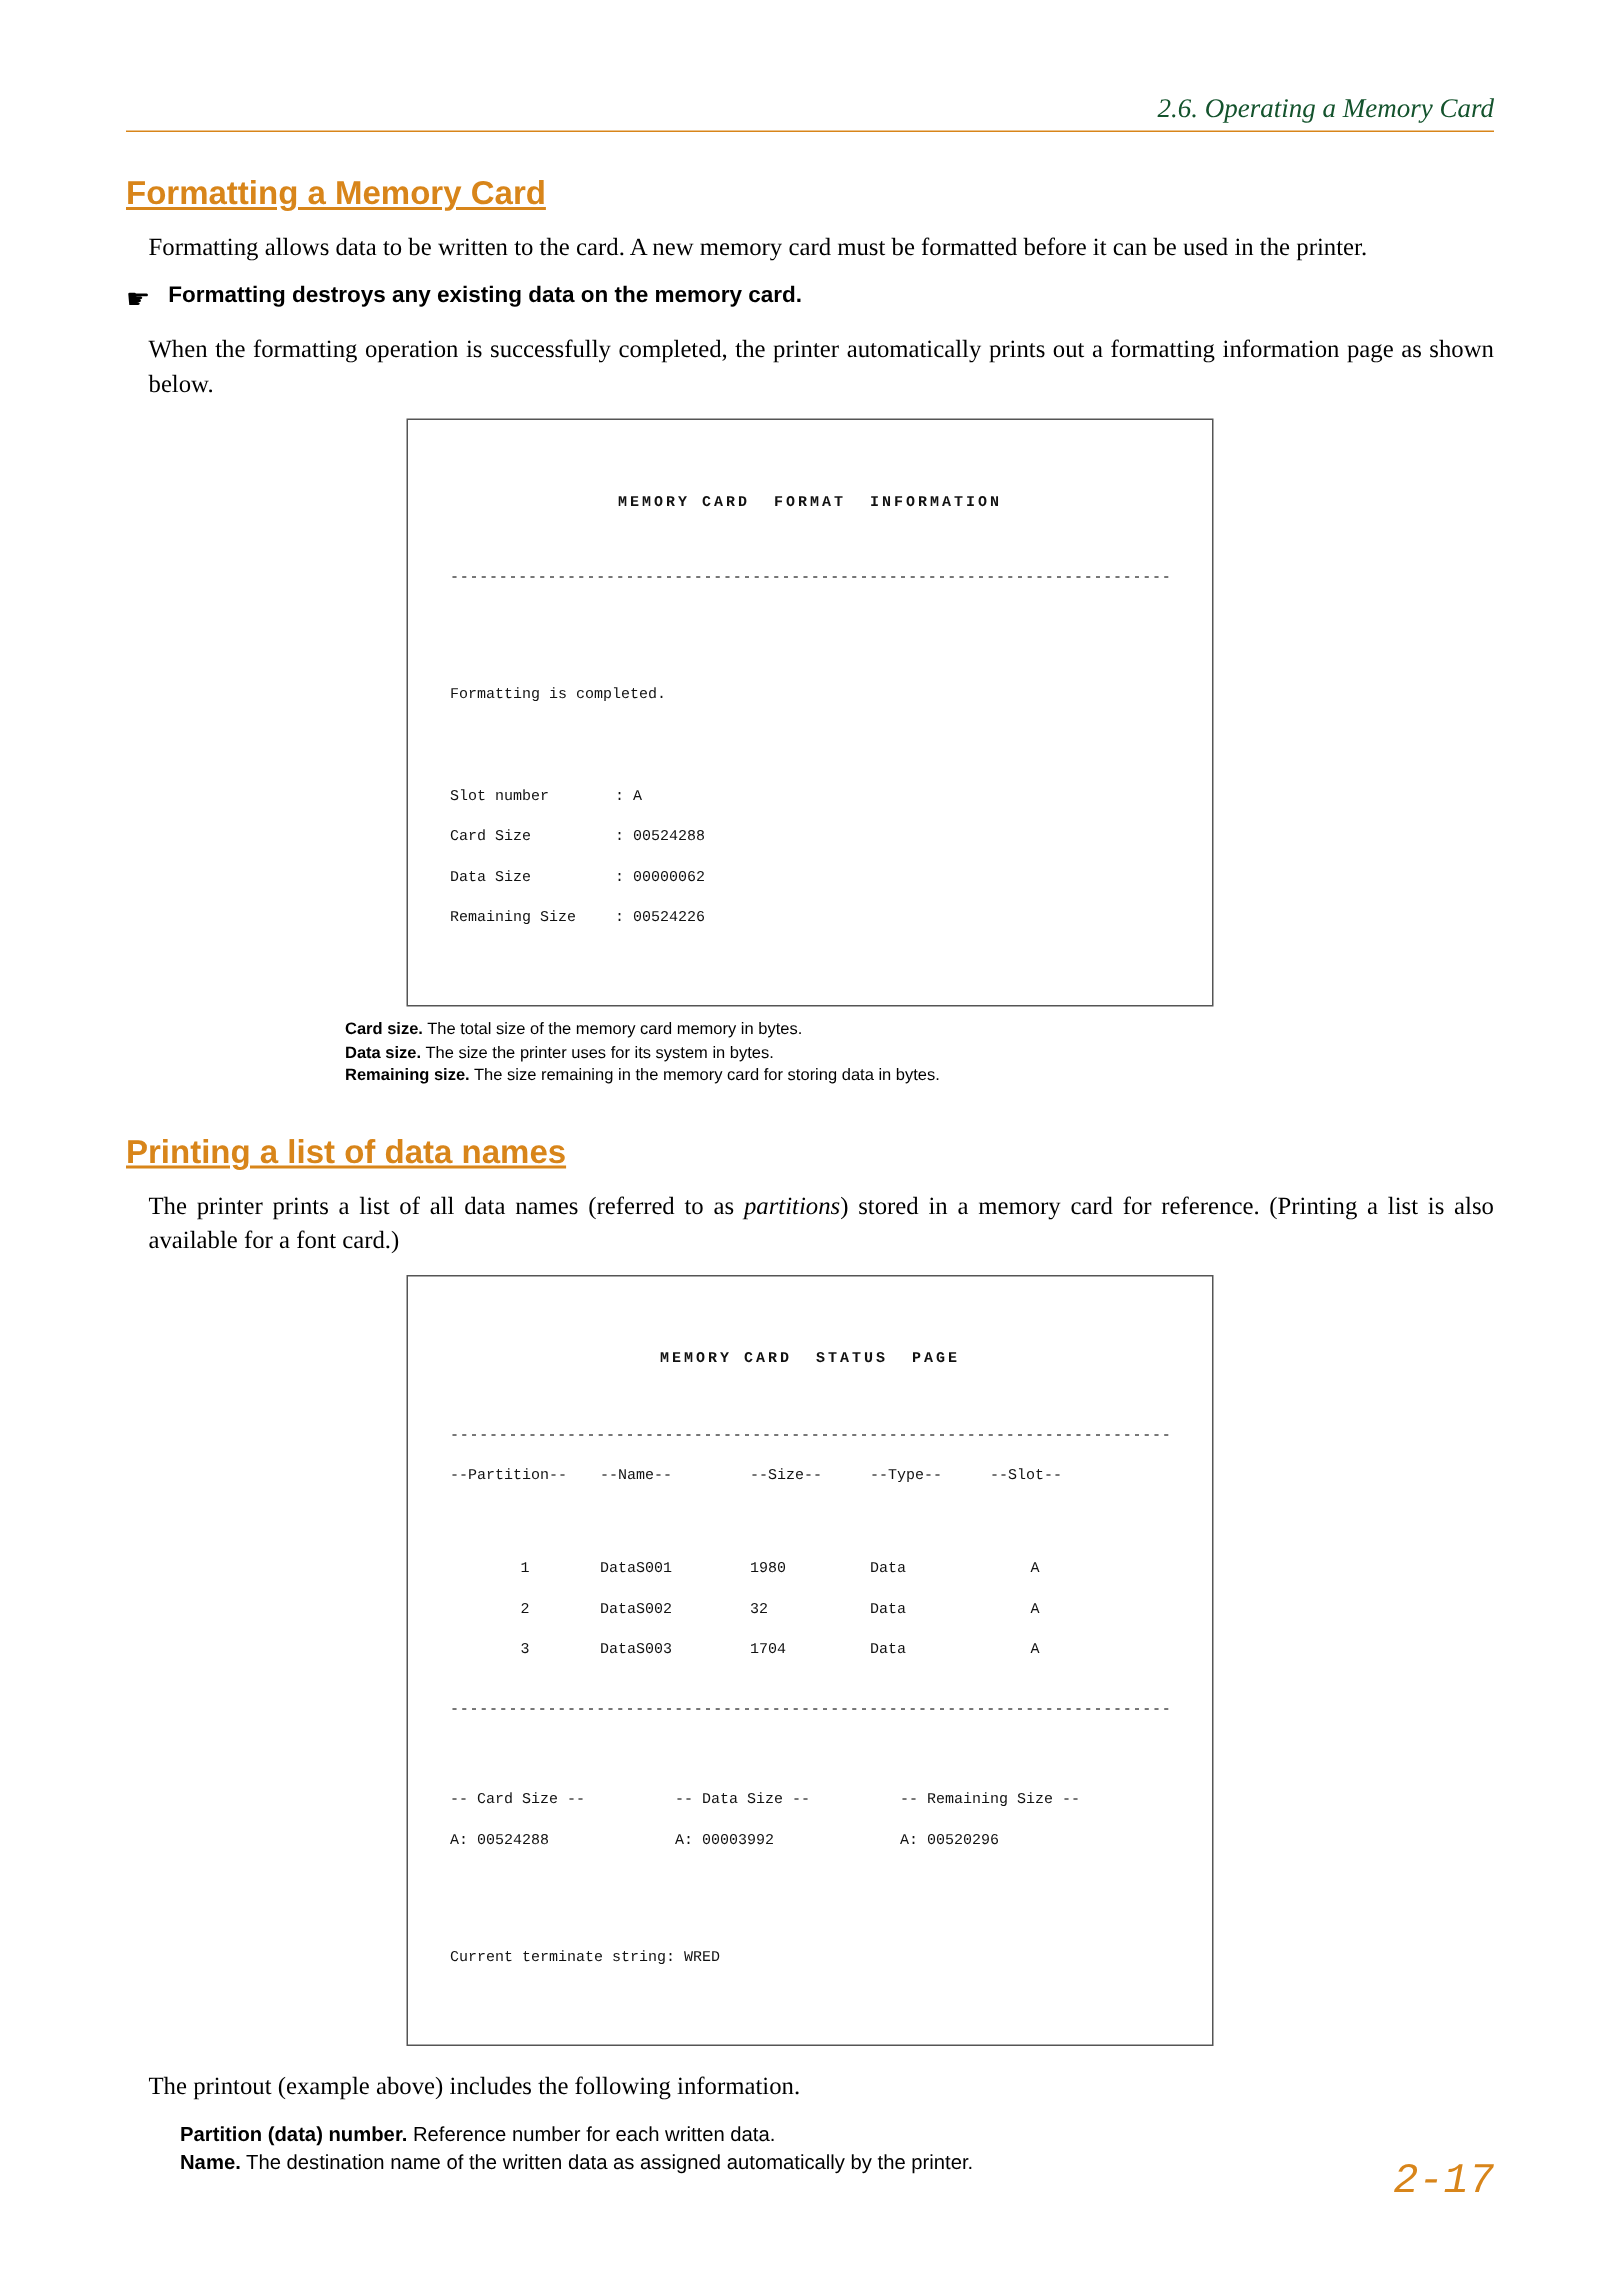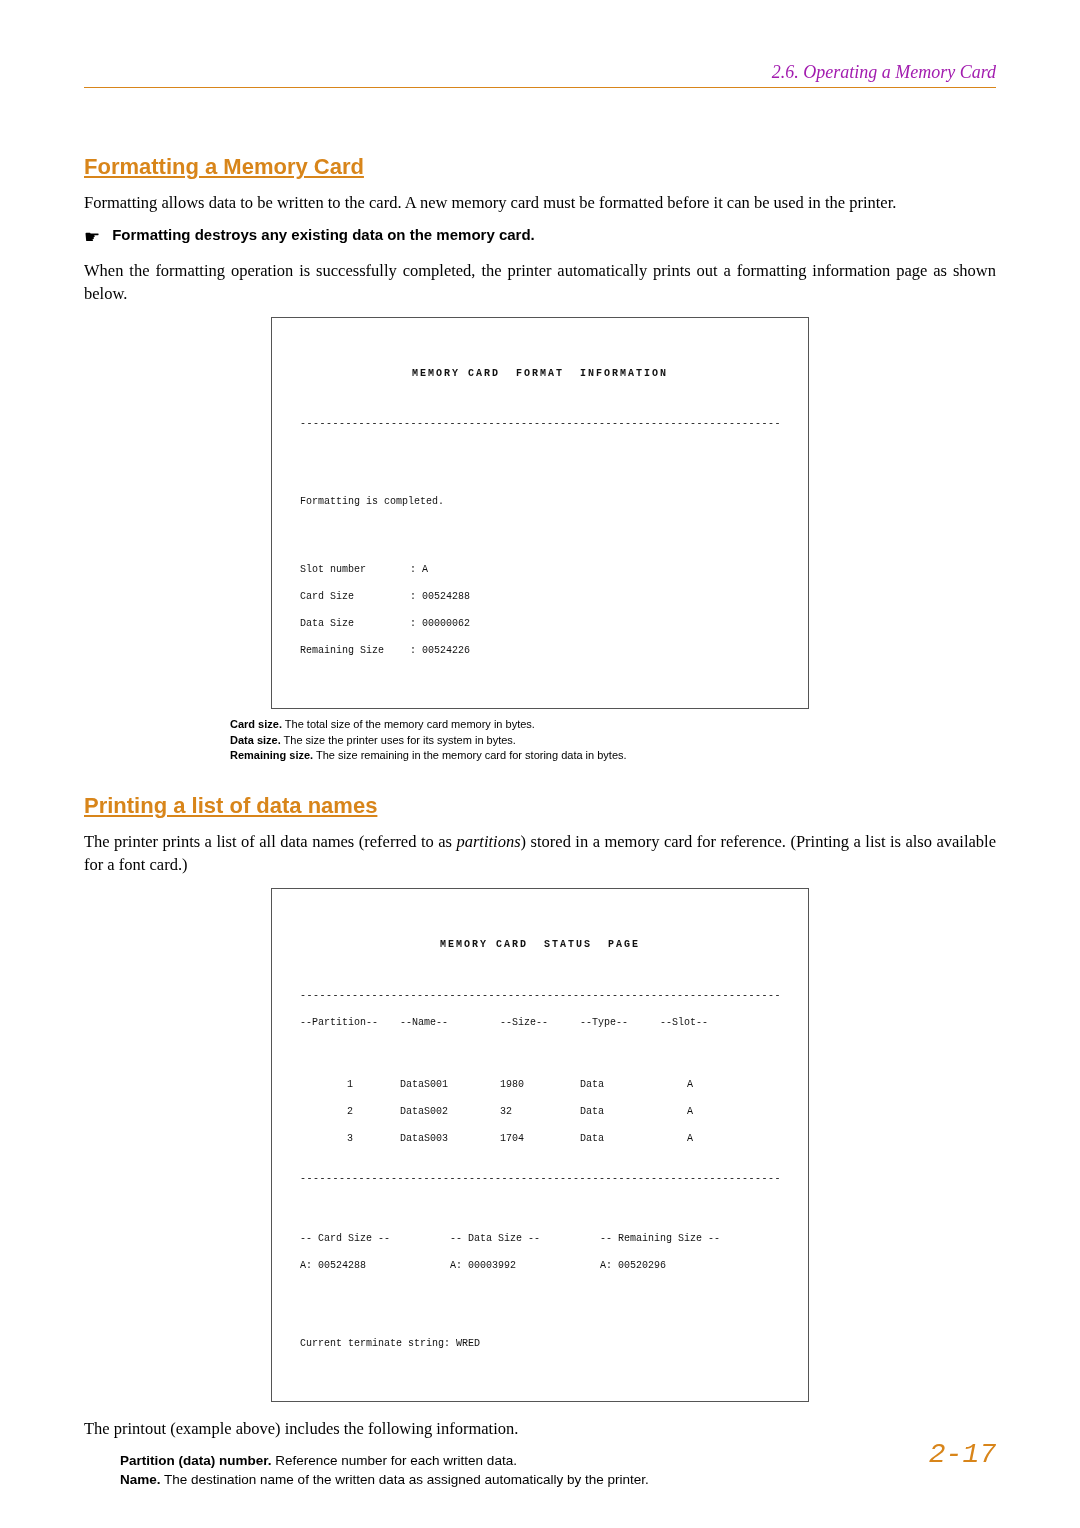--- a/index.html
+++ b/index.html
@@ -12,40 +12,40 @@
   .page {
     width: 1080px;
     height: 1528px;
     position: relative;
     box-sizing: border-box;
     padding: 62px 84px 60px 84px;
   }
   .header-line {
     border-bottom: 1.5px solid #d8851a;
     padding-bottom: 4px;
-    margin-bottom: 66px;
+    margin-bottom: 28px;
     text-align: right;
     font-family: Georgia, serif;
     font-style: italic;
-    color: #a21caf;
+    color: #14532d;
     font-size: 18px;
   }
   h2.section {
     font-family: Verdana, Arial, sans-serif;
     font-weight: 700;
     color: #d8851a;
     font-size: 22px;
     margin: 0 0 12px 0;
     text-decoration: underline;
   }
   p.body {
     font-family: Georgia, 'Times New Roman', serif;
     font-size: 16.5px;
     line-height: 1.35;
-    margin: 0 0 12px 0;
+    margin: 0 0 12px 15px;
     text-align: justify;
   }
   .warning-row {
     display: flex;
     align-items: flex-start;
     gap: 12px;
     margin: 6px 0 12px 0;
   }
   .hand-icon {
     font-size: 18px;

